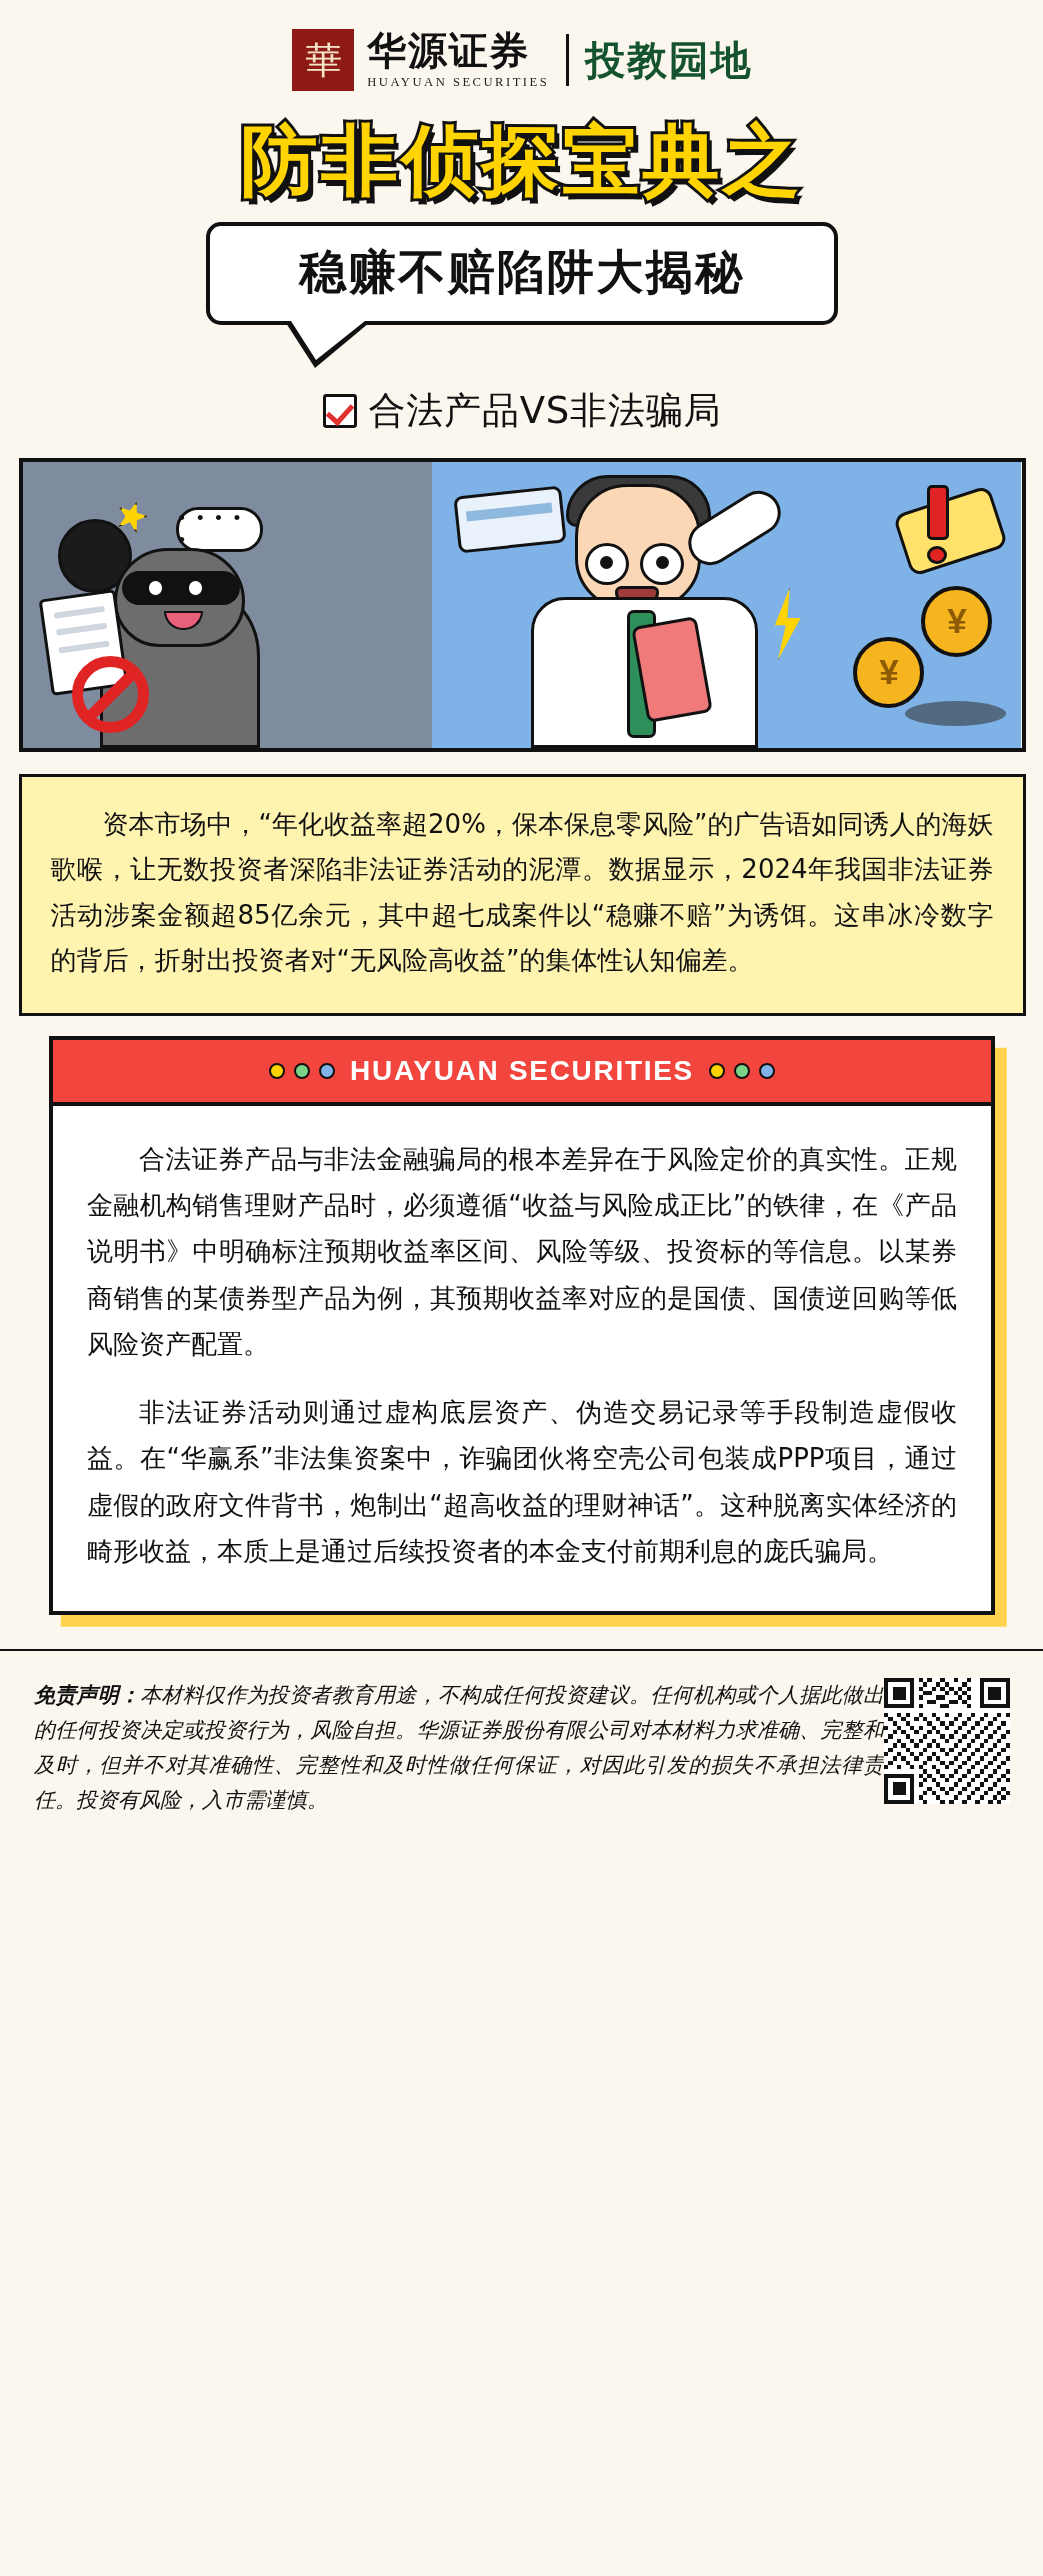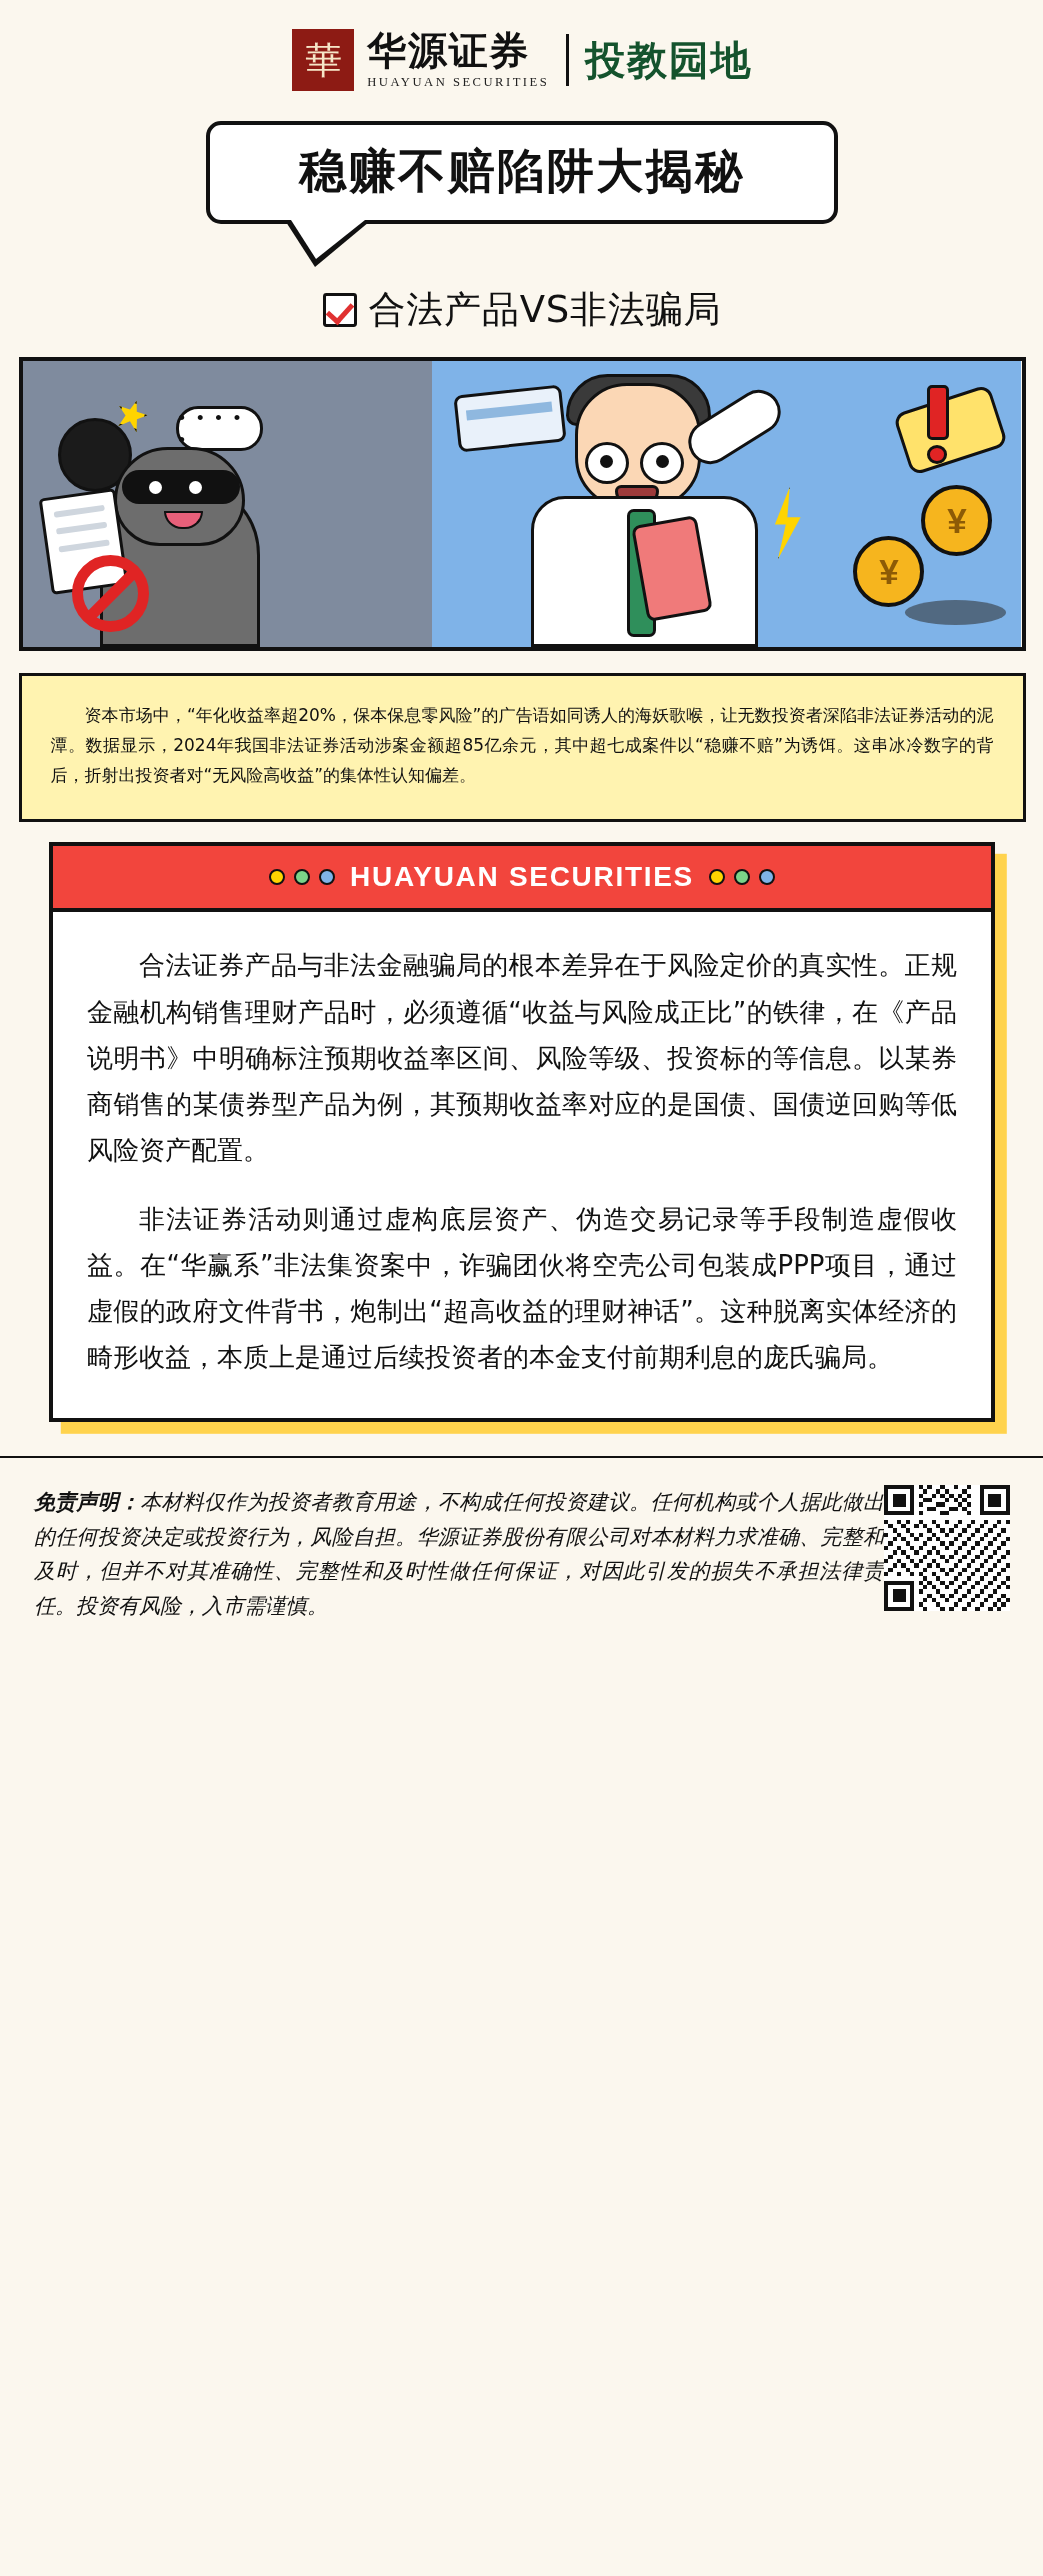--- a/index.html
+++ b/index.html
@@ -422,21 +422,21 @@
   .card .stripe { height: 10px; background: #8fb8df; margin: 13.4px 8.4px 0 8.4px; }
 
   
   .lead {
     margin: 22px 18.5px 0 18.5px;
     background: #fff3b0;
     border: 3.4px solid #111;
     padding: 25px 29px 29px 29px;
   }
   .lead p {
-    font-size: 17px;
+    font-size: 26px;
     line-height: 1.75;
     color: #111;
     text-align: justify;
     text-indent: 2em;
     font-family: "DejaVu Sans", sans-serif;
   }
 
   
   .card-main {
     margin: 20px 49px 0 49px;
@@ -516,20 +516,21 @@
     <div class="brand-seal">華</div>
     <div class="brand-text">
       <div class="brand-cn">华源证券</div>
       <div class="brand-en">HUAYUAN SECURITIES</div>
     </div>
     <div class="brand-divider"></div>
     <div class="brand-sub">投教园地</div>
   </div>
 
   <div class="title-wrap">
+    <div class="title-main">防非侦探宝典之</div>
     <div class="bubble">
       <div class="bubble-text">稳赚不赔陷阱大揭秘</div>
     </div>
   </div>
 
   <div class="subhead">
     <span class="checkbox"></span>
     <span class="subhead-text">合法产品VS非法骗局</span>
   </div>
 

